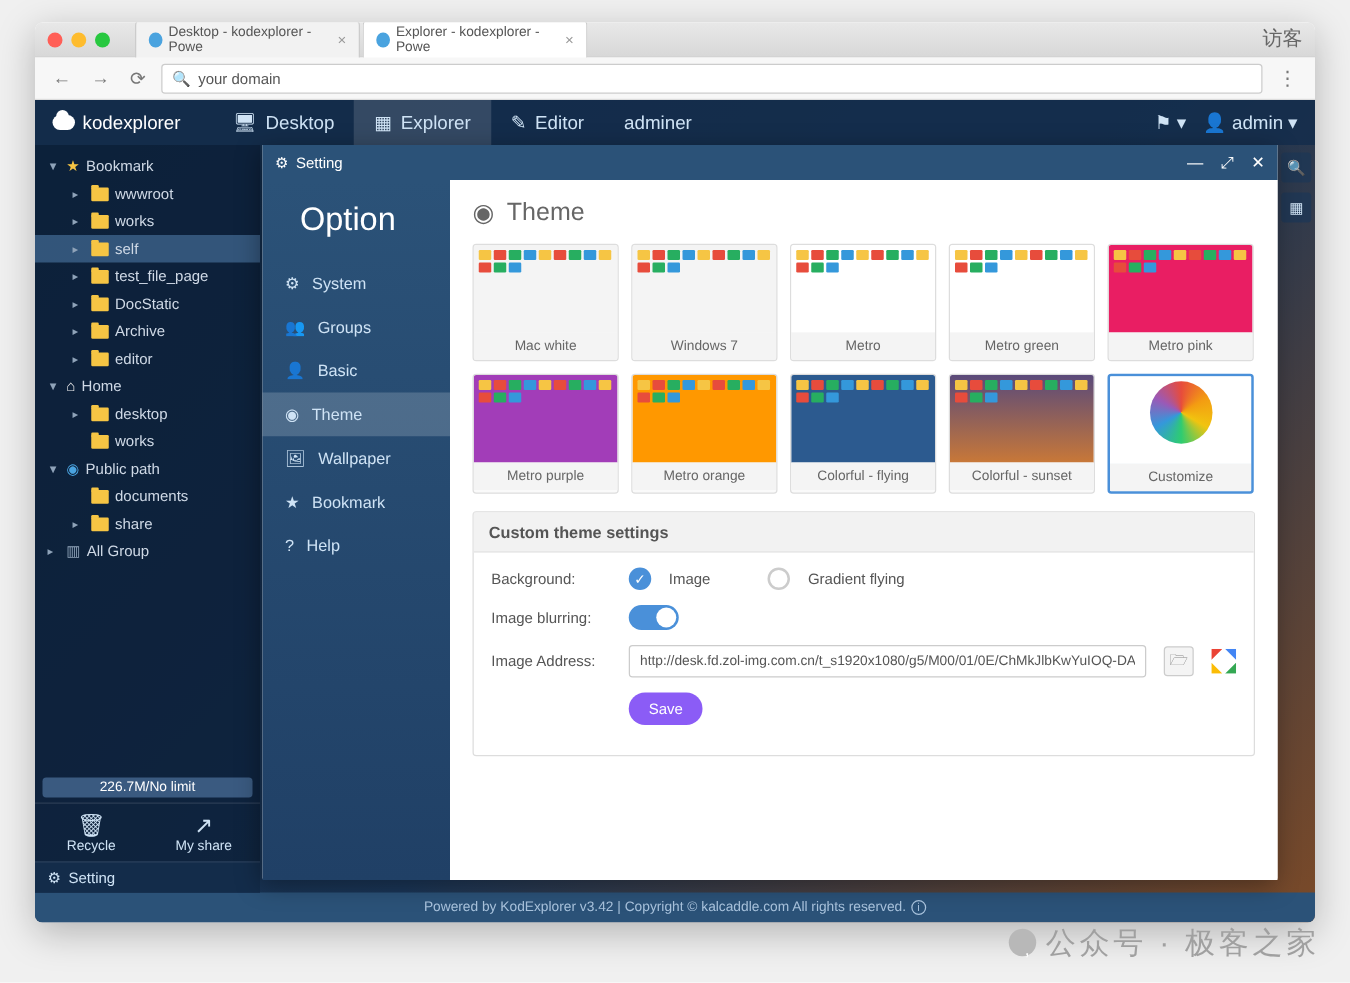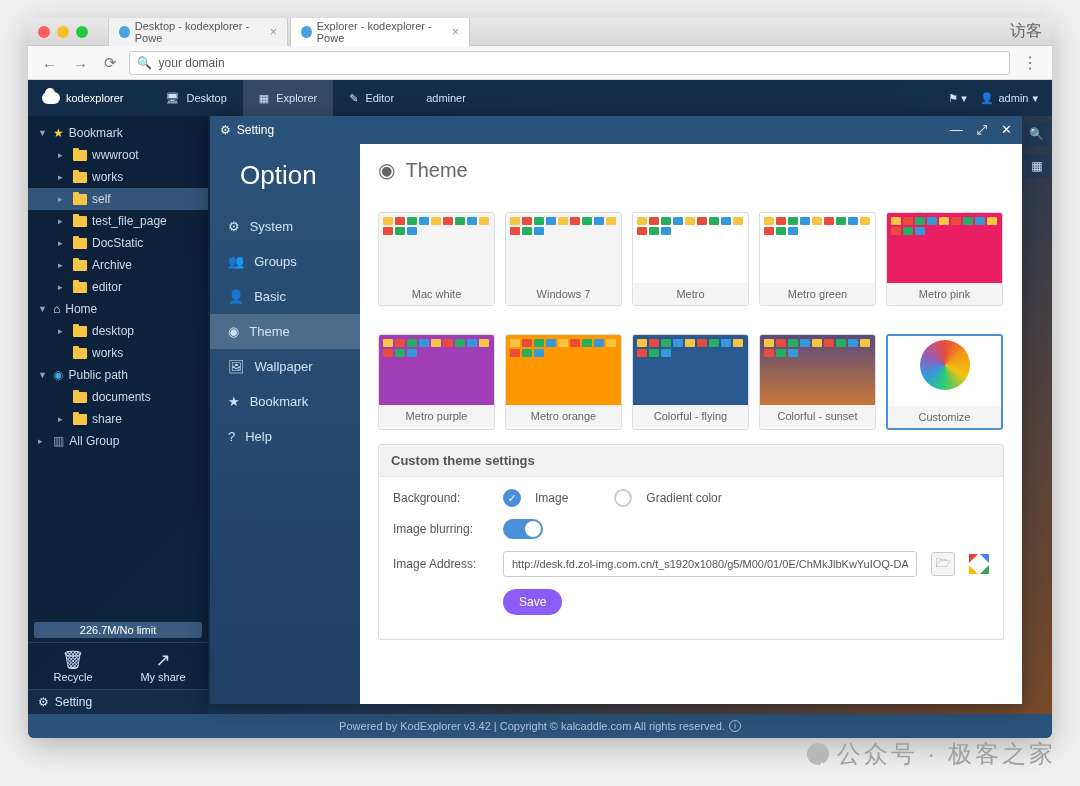--- a/index.html
+++ b/index.html
@@ -18,21 +18,21 @@
 .favicon { width: 12px; height: 12px; border-radius: 50%; background: #4aa3df; display:inline-block; }
 .guest { margin-left: auto; font-size: 16px; color: #666; }
 
 .addrbar { height: 34px; background: #f7f7f7; border-bottom: 1px solid #ddd; display: flex; align-items: center; padding: 0 10px; gap: 8px; }
 .navbtn { color: #777; font-size: 15px; cursor: pointer; padding:2px 4px;}
 .urlfield { flex: 1; height: 24px; border: 1px solid #ccc; border-radius: 3px; background: #fff; display: flex; align-items: center; padding: 0 8px; font-size: 12px; color: #555; gap:6px;}
 .dots3 { color:#777; font-size:16px; padding:0 4px;}
 
 
 .app { flex: 1; display: flex; flex-direction: column; background: linear-gradient(135deg,#0f2843 0%,#152e4d 35%,#1a3556 55%,#7b4a28 100%); position: relative; overflow:hidden;}
-.apptop { height: 36px; background: rgba(20,45,75,0.85); display: flex; align-items: center; padding: 0 14px; color: #cfe3f5; font-size: 11px; }
+.apptop { height: 36px; background: rgba(20,45,75,0.85); display: flex; align-items: center; padding: 0 14px; color: #cfe3f5; font-size: 15px; }
 .logo { display:flex; align-items:center; gap:6px; font-weight:500; color:#fff; }
 .logo .cloud { width:18px; height:12px; background:#fff; border-radius:8px; position:relative; }
 .logo .cloud:before{content:"";position:absolute;width:10px;height:10px;background:#fff;border-radius:50%;top:-4px;left:3px;}
 .topnav { display:flex; margin-left: 26px; }
 .topnav .titem { padding: 0 16px; height:36px; display:flex; align-items:center; gap:7px; color:#cfe3f5; cursor:pointer; }
 .topnav .titem.active { background: rgba(255,255,255,0.14); }
 .topright { margin-left:auto; display:flex; align-items:center; gap:14px; color:#cfe3f5; }
 .topright .item{display:flex;align-items:center;gap:4px;cursor:pointer;}
 
 .appbody { flex:1; display:flex; position:relative; }
@@ -68,21 +68,21 @@
 .mtitle .ctrls{margin-left:auto;display:flex;gap:14px;}
 .mtitle .ctrls span{cursor:pointer;font-size:13px;}
 .mbody { flex:1; display:flex; }
 .mside { width:150px; background: linear-gradient(#2b5278,#204066); color:#cfe3f5; padding-top:16px; }
 .mside h1 { color:#fff; font-size:26px; font-weight:400; padding:0 18px 18px;margin-left:12px; }
 .mitem { padding:10px 18px; display:flex; align-items:center; gap:10px; font-size:13px; cursor:pointer; }
 .mitem.active { background: rgba(255,255,255,0.18); }
 .mmain { flex:1; padding:14px 18px; overflow:auto; background:#fff;}
 .mmain h2 { font-size:20px; font-weight:400; color:#666; display:flex; align-items:center; gap:10px; margin-bottom:12px;}
 .thgrid { display:flex; flex-wrap:wrap; gap:10px; }
-.thcard { width:117px; border:1px solid #ddd; border-radius:3px; overflow:hidden; cursor:pointer; background:#fafafa;margin-top:18px;}
+.thcard { width:117px; border:1px solid #ddd; border-radius:3px; overflow:hidden; cursor:pointer; background:#fafafa;}
 .thcard.sel { border:2px solid #4a90d9; background:#eaf3fb;}
 .thimg { height:70px; display:flex; flex-wrap:wrap; align-content:flex-start; padding:4px; gap:2px; }
 .thimg.light{background:#f4f4f4;}
 .thimg.metro{background:#fff;}
 .thimg.mp{background:#a23db8;}
 .thimg.mk{background:#e91e63;}
 .thimg.mo{background:#ff9800;}
 .thimg.desk{background:#2c5a8f;}
 .thimg.sunset{background:linear-gradient(#5a4a7a,#c87838);}
 .thimg.bsky{background:#2c5a8f;}
@@ -460,21 +460,21 @@
               </div>
             <div class="custompanel">
               <h3>Custom theme settings</h3>
               <div class="cbody">
                 <div class="crow">
                   <span class="lbl">Background:</span>
                   <span class="radio on"></span>
                   <span>Image</span>
                   <span style="width:18px"></span>
                   <span class="radio"></span>
-                  <span>Gradient color</span>
+                  <span>Gradient flying</span>
                 </div>
                 <div class="crow">
                   <span class="lbl">Image blurring:</span>
                   <span class="toggle"></span>
                 </div>
                 <div class="crow">
                   <span class="lbl">Image Address:</span>
                   <input class="txtin" value="http://desk.fd.zol-img.com.cn/t_s1920x1080/g5/M00/01/0E/ChMkJlbKwYuIOQ-DAAI" style="">
                   <span class="folderbtn">🗁</span>
                   <span class="pinwheel">

